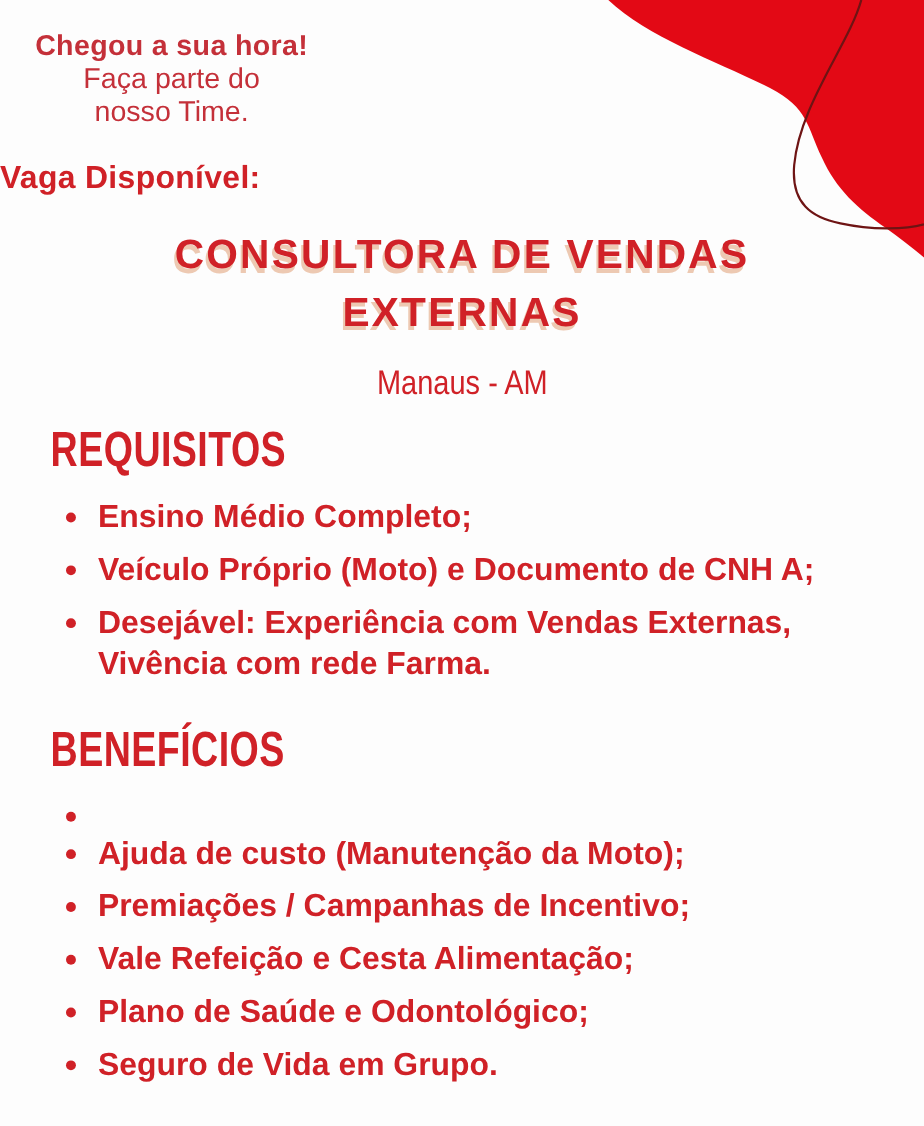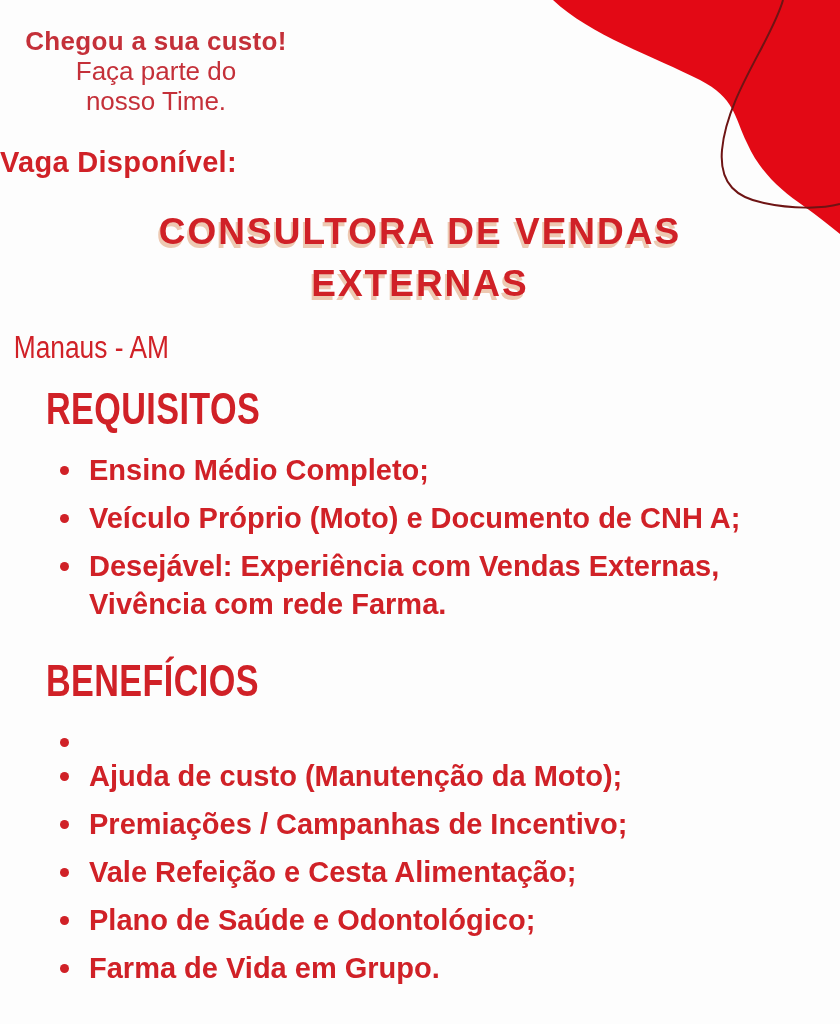--- a/index.html
+++ b/index.html
@@ -72,20 +72,21 @@
     letter-spacing: 2px;
     color: var(--text-red);
     text-shadow: -2px 4px 0 var(--shadow-tan);
   }
 
   .location {
     position: absolute;
     top: 330px;
     left: 0;
     width: 100%;
+    text-align: center;
     font-size: 31px;
     color: var(--text-red);
   }
   .location .condensed {
     display: inline-block;
     transform: scaleX(0.85);
     transform-origin: center;
   }
 
   .section {
@@ -136,21 +137,21 @@
 <body>
 
 <div class="poster">
 
   <svg class="corner-art" viewBox="0 0 300 260" xmlns="http://www.w3.org/2000/svg" aria-hidden="true">
     <path d="M13,0 C50,35 115,57 160,80 C195,98 194,116 207,143 C220,172 240,190 265,207 C278,216 290,226 300,234 L300,0 Z" fill="var(--accent-red)"></path>
     <path d="M243,0 C232,40 187,95 182,150 C179,185 198,198 224,203 C252,209 282,209 300,204" fill="none" stroke="var(--curve-dark)" stroke-width="2"></path>
   </svg>
 
   <div class="tagline">
-    <div class="t1">Chegou a sua custo!</div>
+    <div class="t1">Chegou a sua hora!</div>
     <div class="t2">Faça parte do</div>
     <div class="t3">nosso Time.</div>
   </div>
 
   <div class="vacancy">Vaga Disponível:</div>
 
   <h1 class="job-title">
     <span>CONSULTORA DE VENDAS</span><br>
     <span>EXTERNAS</span>
   </h1>
@@ -198,18 +199,18 @@
       <li>
         <span class="dot"></span>
         <span class="li-text">Vale Refeição e Cesta Alimentação;</span>
       </li>
       <li>
         <span class="dot"></span>
         <span class="li-text">Plano de Saúde e Odontológico;</span>
       </li>
       <li>
         <span class="dot"></span>
-        <span class="li-text">Farma de Vida em Grupo.</span>
+        <span class="li-text">Seguro de Vida em Grupo.</span>
       </li>
     </ul>
   </section>
 
 </div>
 
 </body></html>

